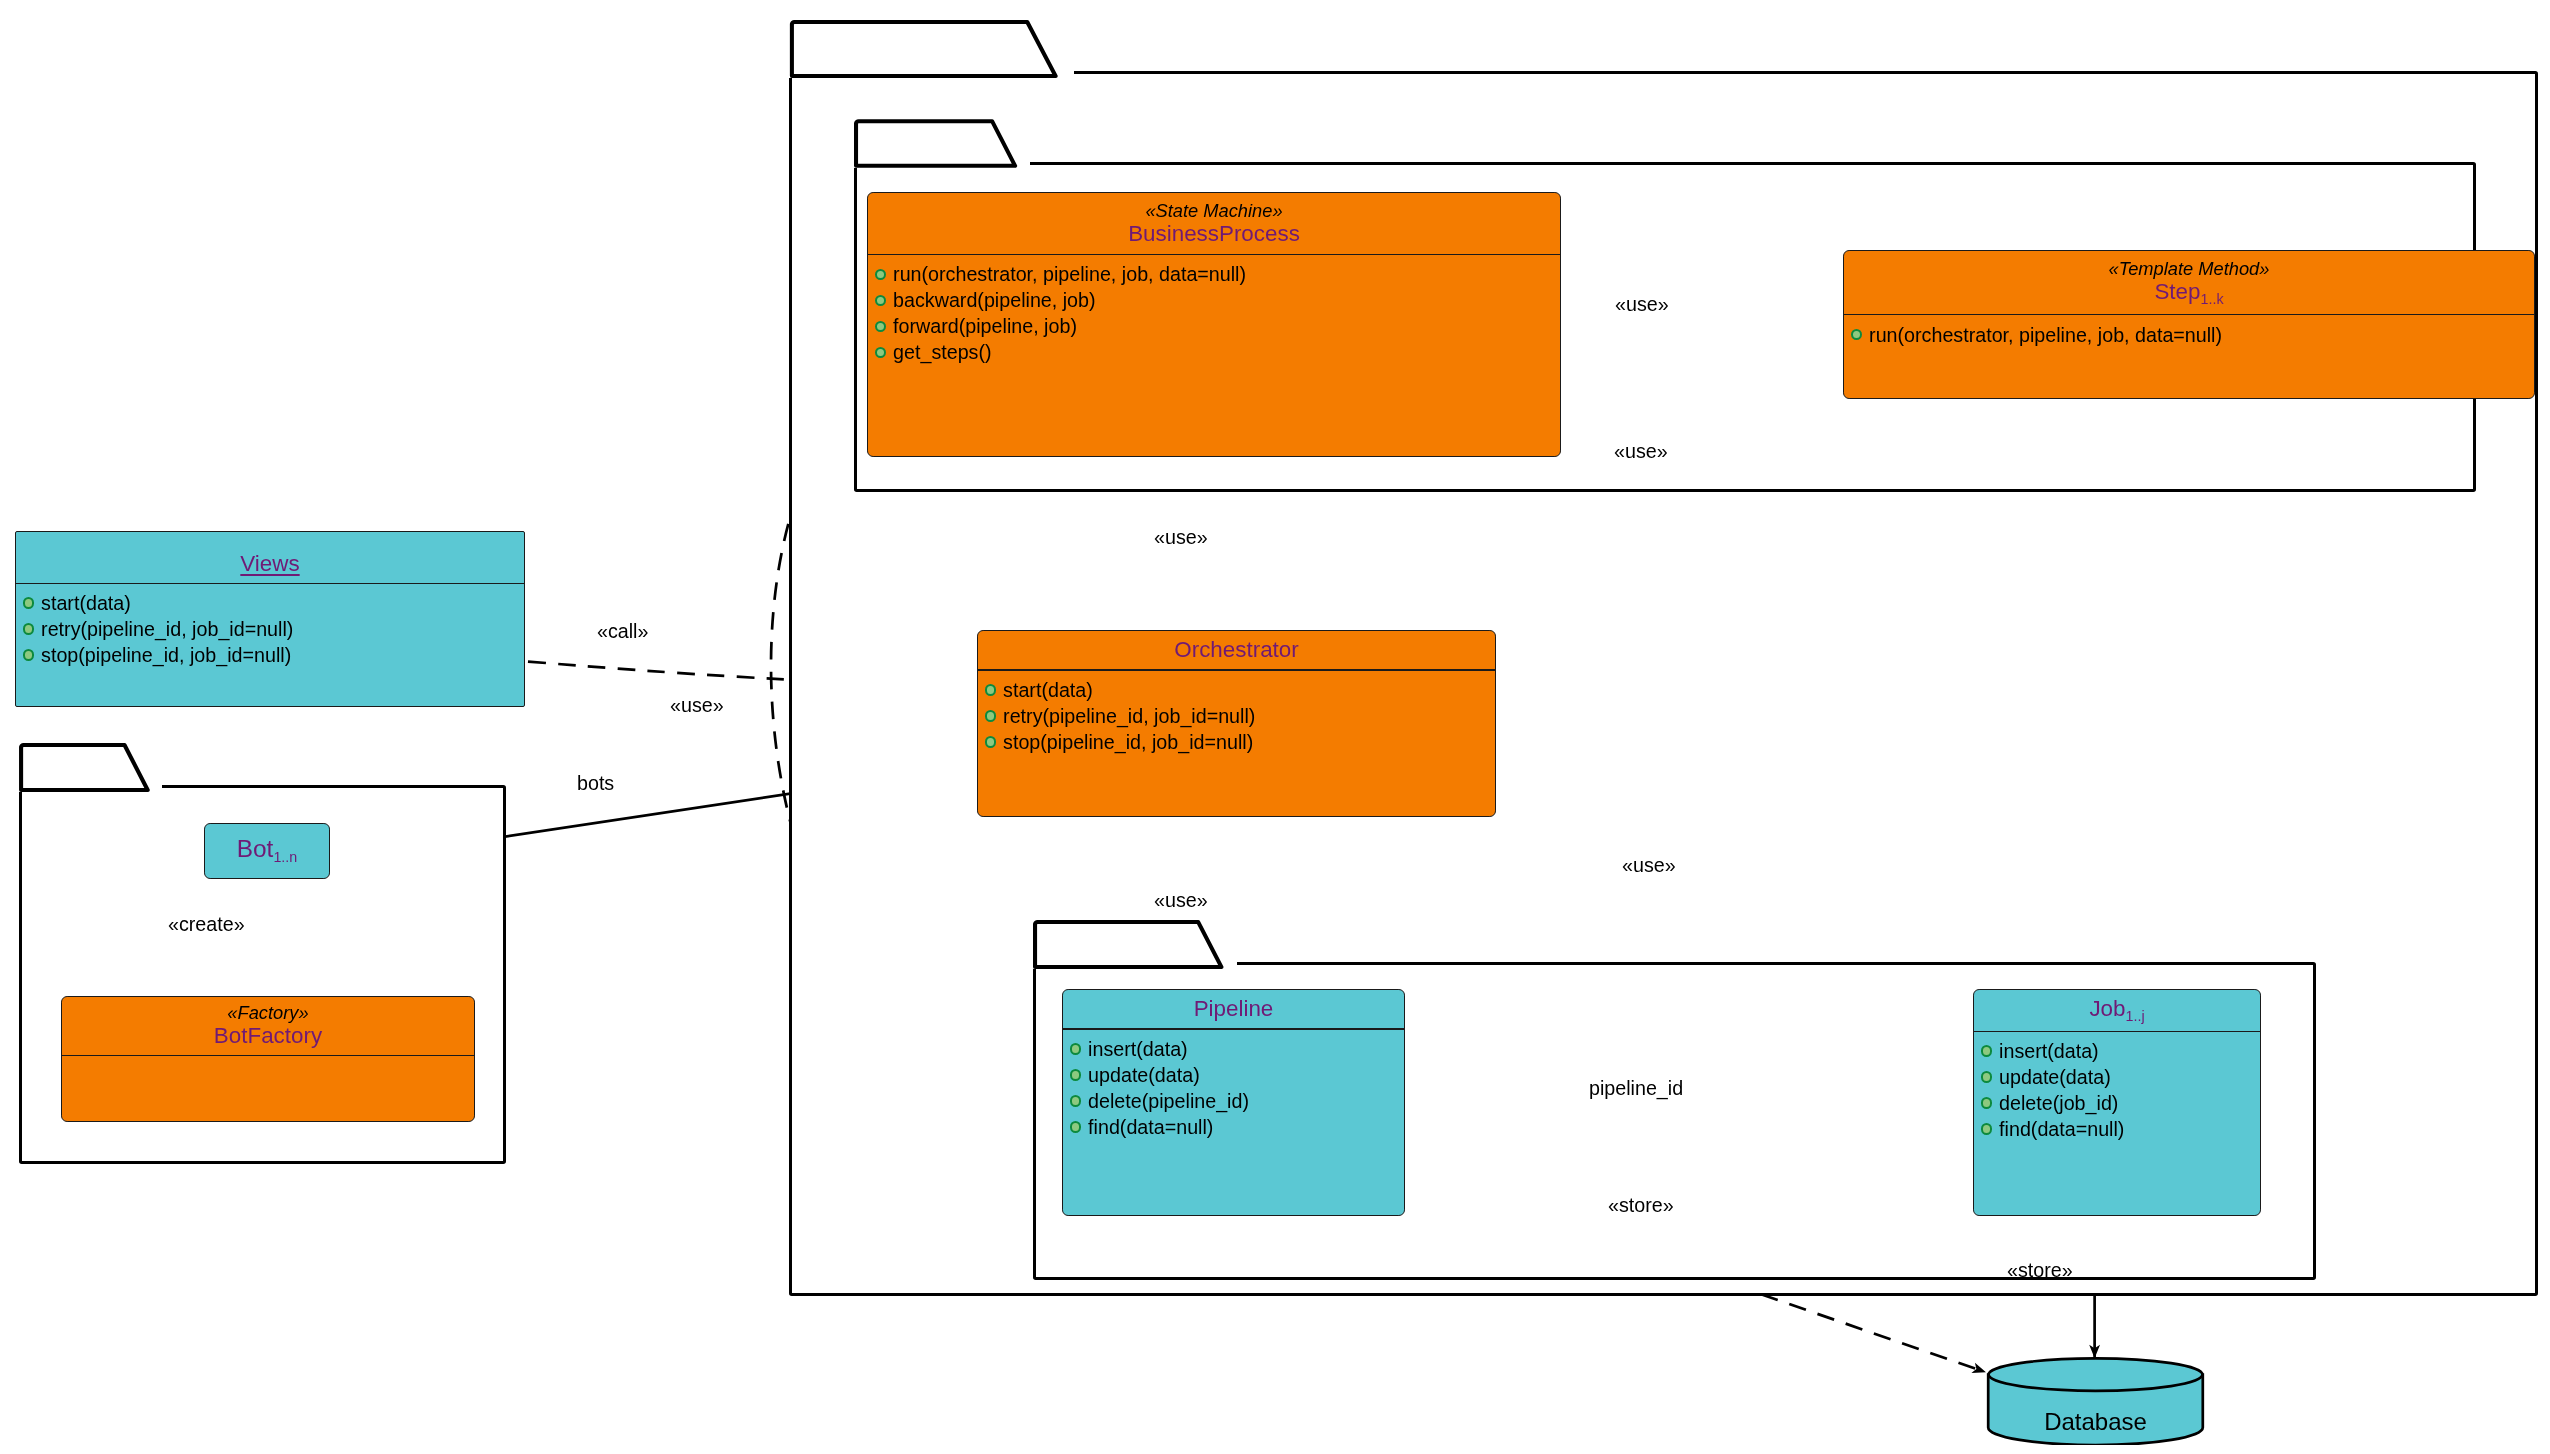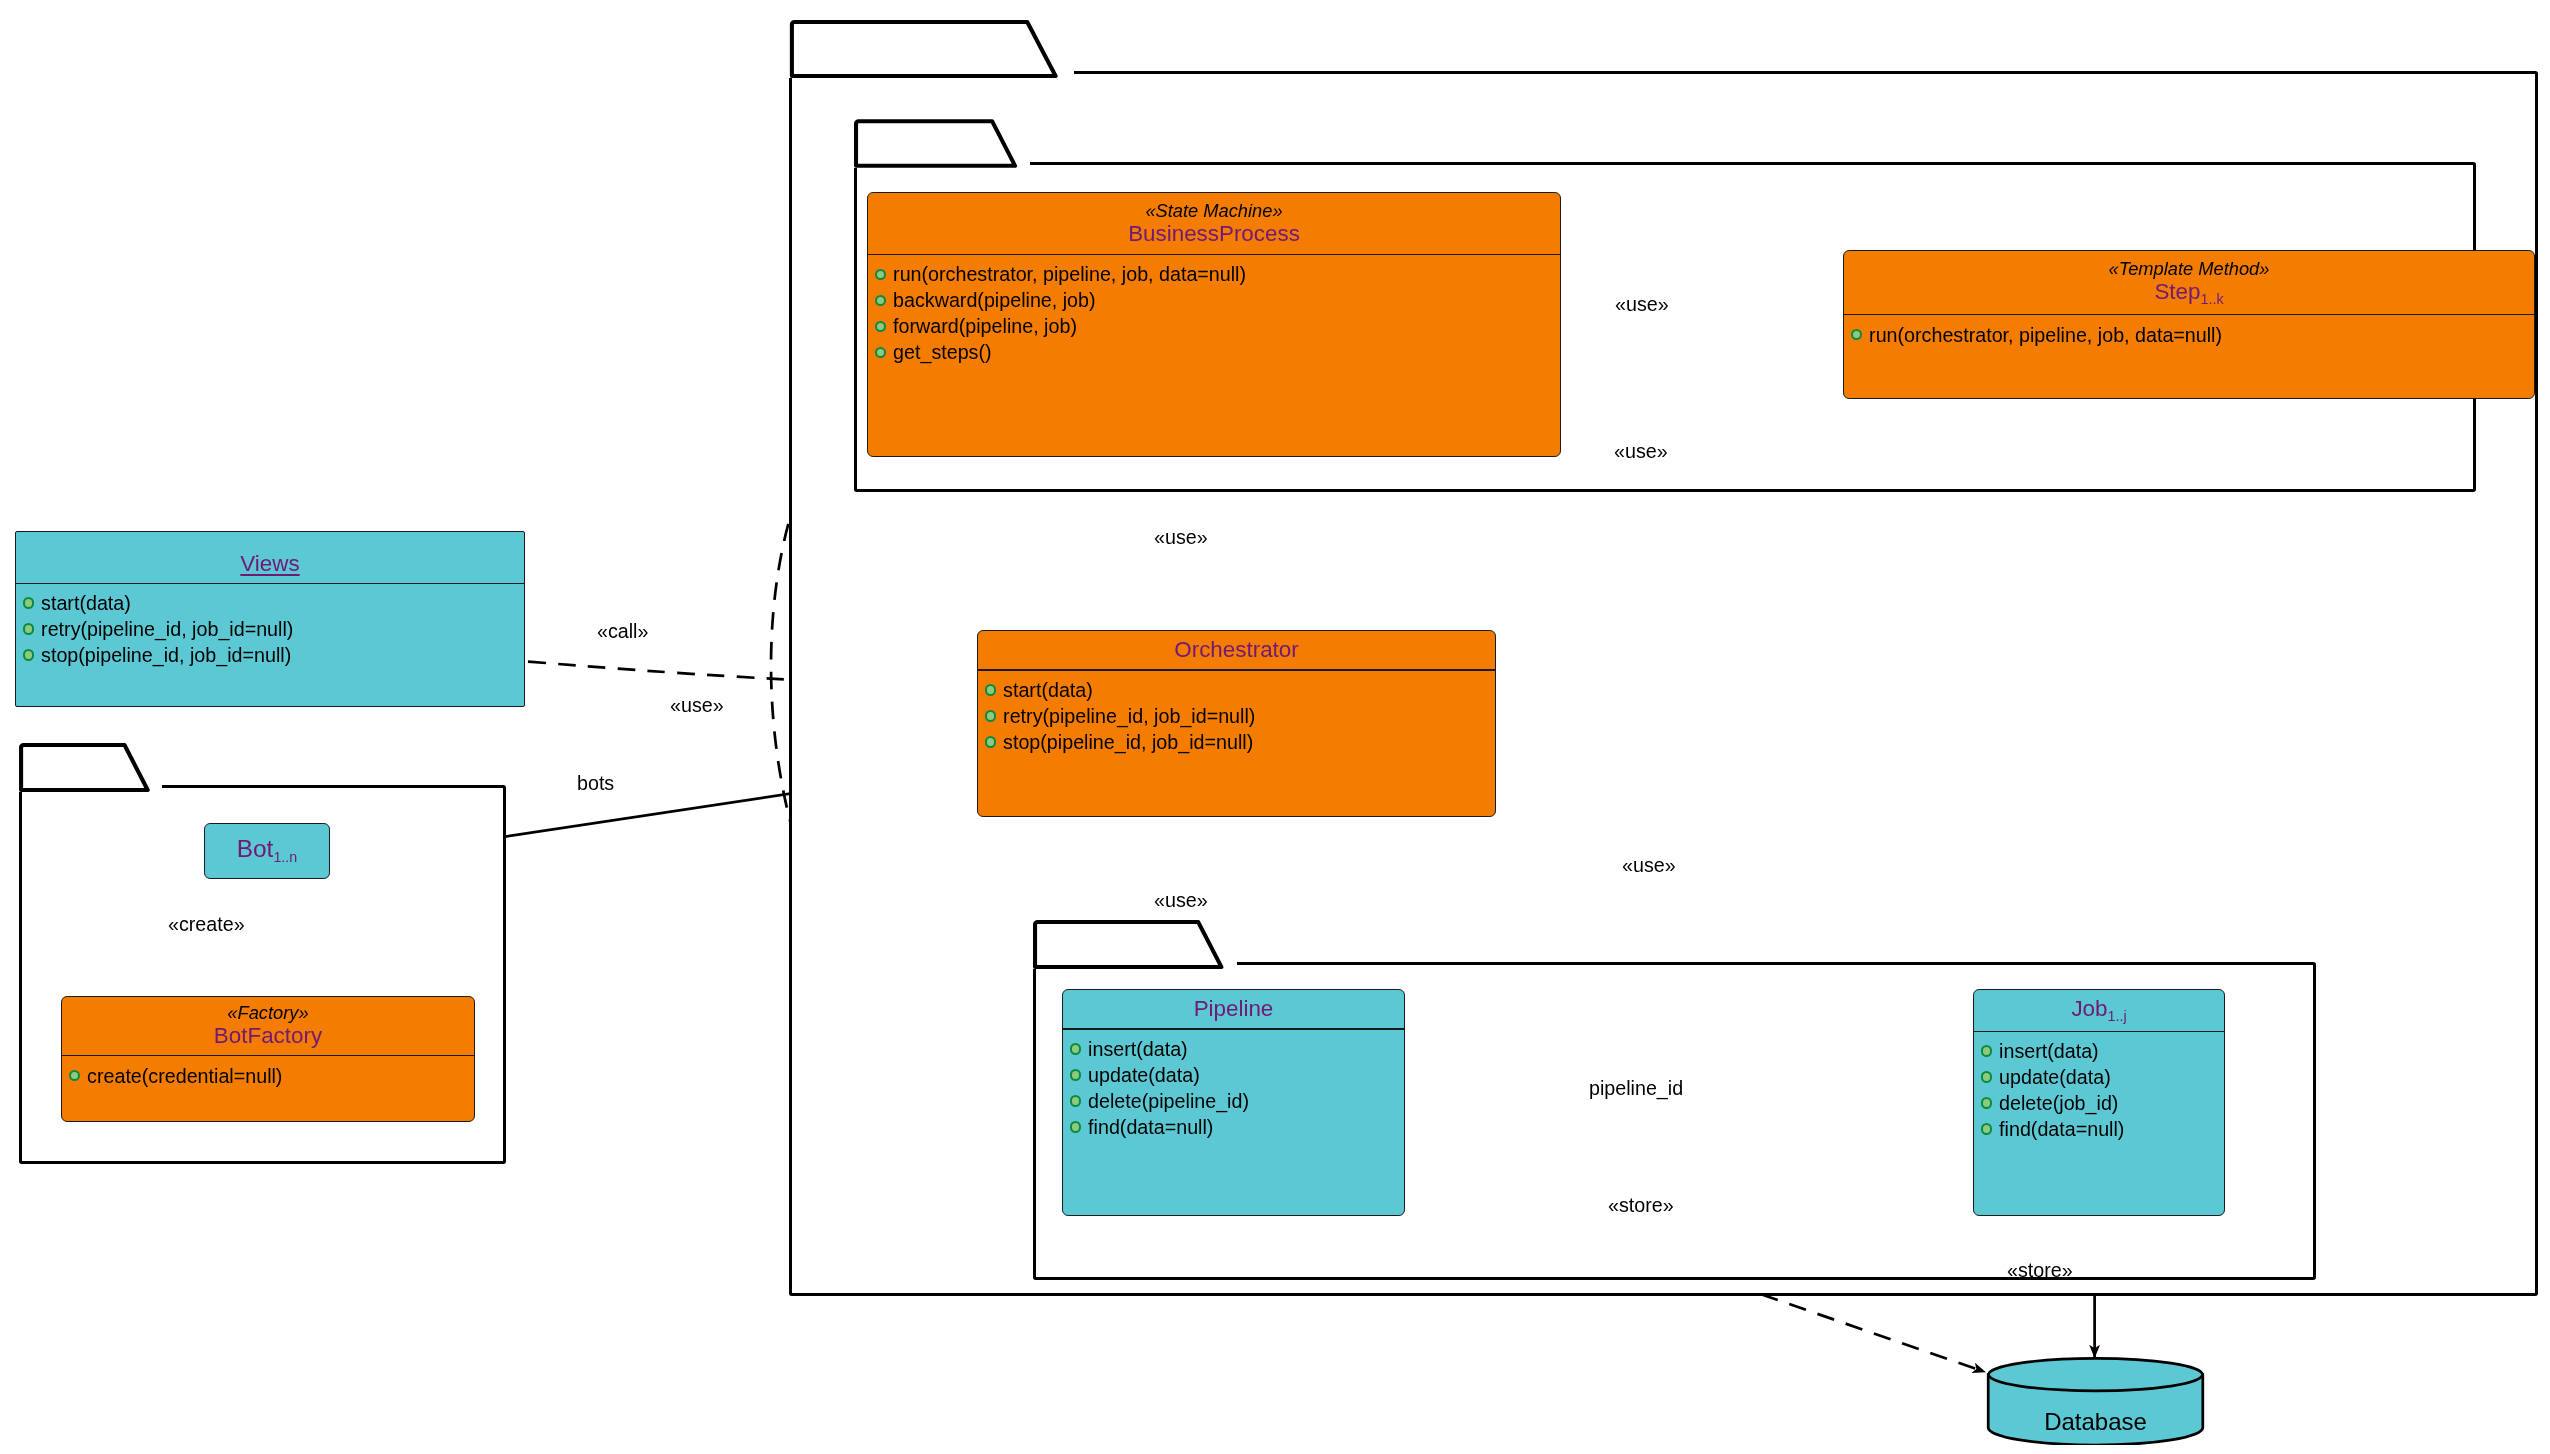--- a/index.html
+++ b/index.html
@@ -344,26 +344,20 @@
       <div class="cls-name" style="font-size:24.4px;"><span>Bot</span><sub>1..n</sub></div>
     </div>
   </div>
 
   <div class="cls orange" style="left:61px; top:996px; width:414px; height:126px;">
     <div class="cls-head" style="padding-top:5.4px; padding-bottom:4.8px;">
       <div class="cls-stereo">«Factory»</div>
       <div class="cls-name">BotFactory</div>
     </div>
     <div class="cls-sep"></div>
-    <div class="cls-ops">
-      <div class="op">
-        <span class="op-dot"></span>
-        <span>create(credential=null)</span>
-      </div>
-    </div>
   </div>
 
   <div class="cls cyan" style="left:1062px; top:989px; width:343px; height:227px;">
     <div class="cls-head" style="padding-top:6.1px; padding-bottom:5.4px;">
       <div class="cls-name">Pipeline</div>
     </div>
     <div class="cls-sep"></div>
     <div class="cls-ops">
       <div class="op">
         <span class="op-dot"></span>
@@ -377,21 +371,21 @@
         <span class="op-dot"></span>
         <span>delete(pipeline_id)</span>
       </div>
       <div class="op">
         <span class="op-dot"></span>
         <span>find(data=null)</span>
       </div>
     </div>
   </div>
 
-  <div class="cls cyan" style="left:1973px; top:989px; width:252px; height:227px;">
+  <div class="cls cyan" style="left:1973px; top:989px; width:288px; height:227px;">
     <div class="cls-head" style="padding-top:6.1px; padding-bottom:5.4px;">
       <div class="cls-name"><span>Job</span><sub>1..j</sub></div>
     </div>
     <div class="cls-sep"></div>
     <div class="cls-ops">
       <div class="op">
         <span class="op-dot"></span>
         <span>insert(data)</span>
       </div>
       <div class="op">

